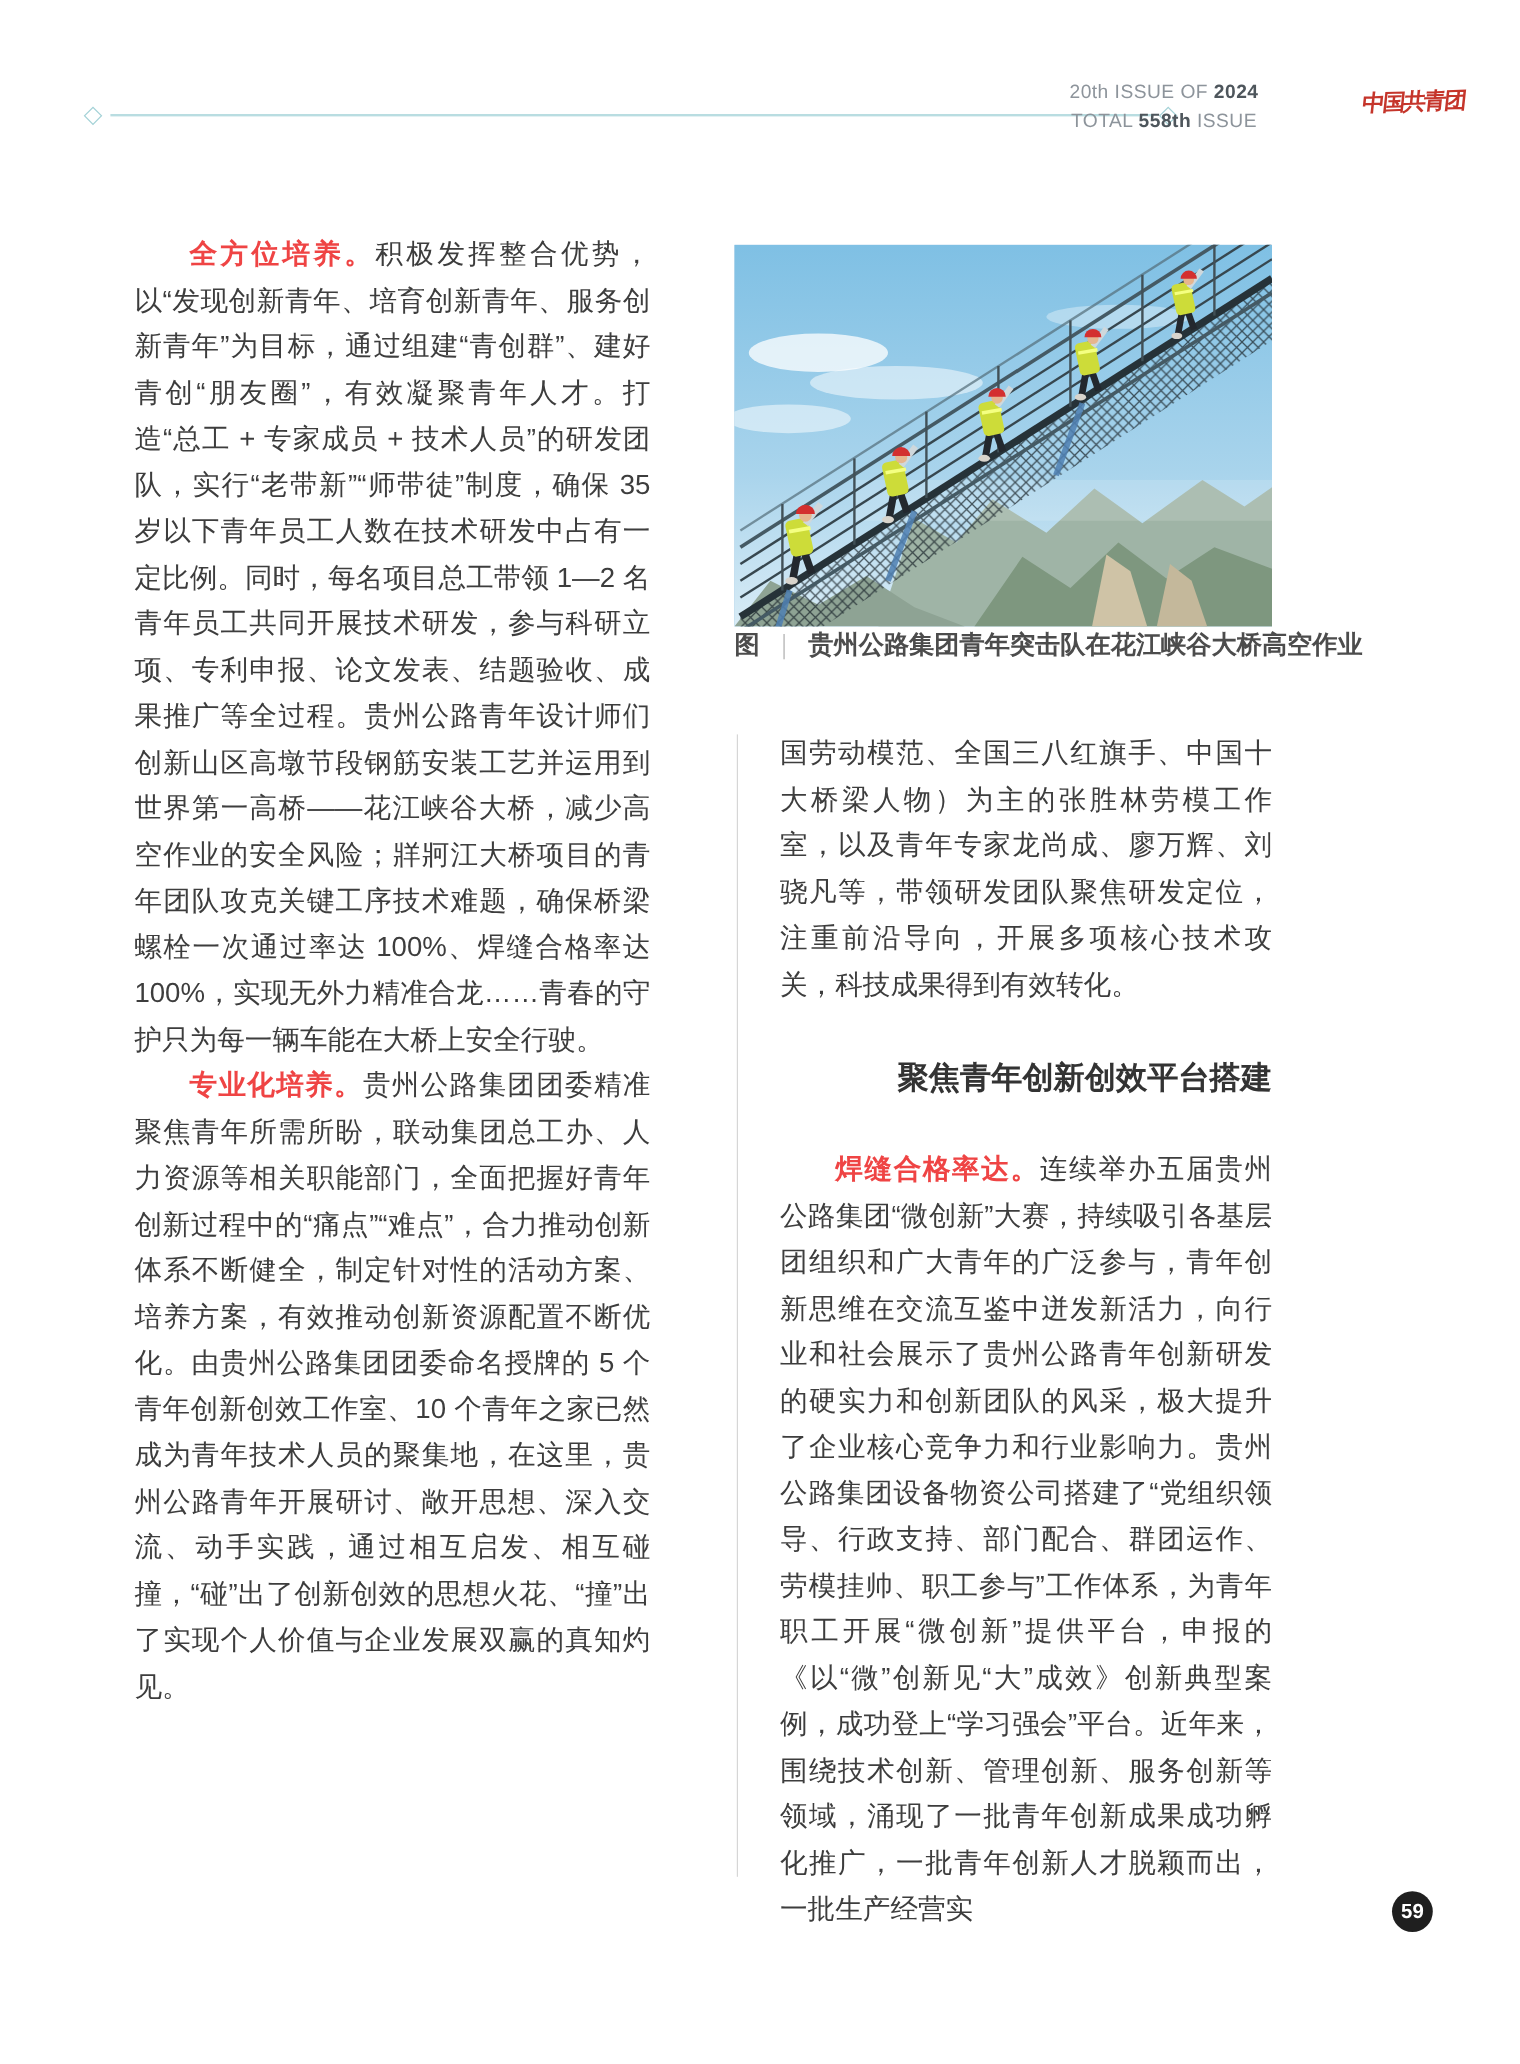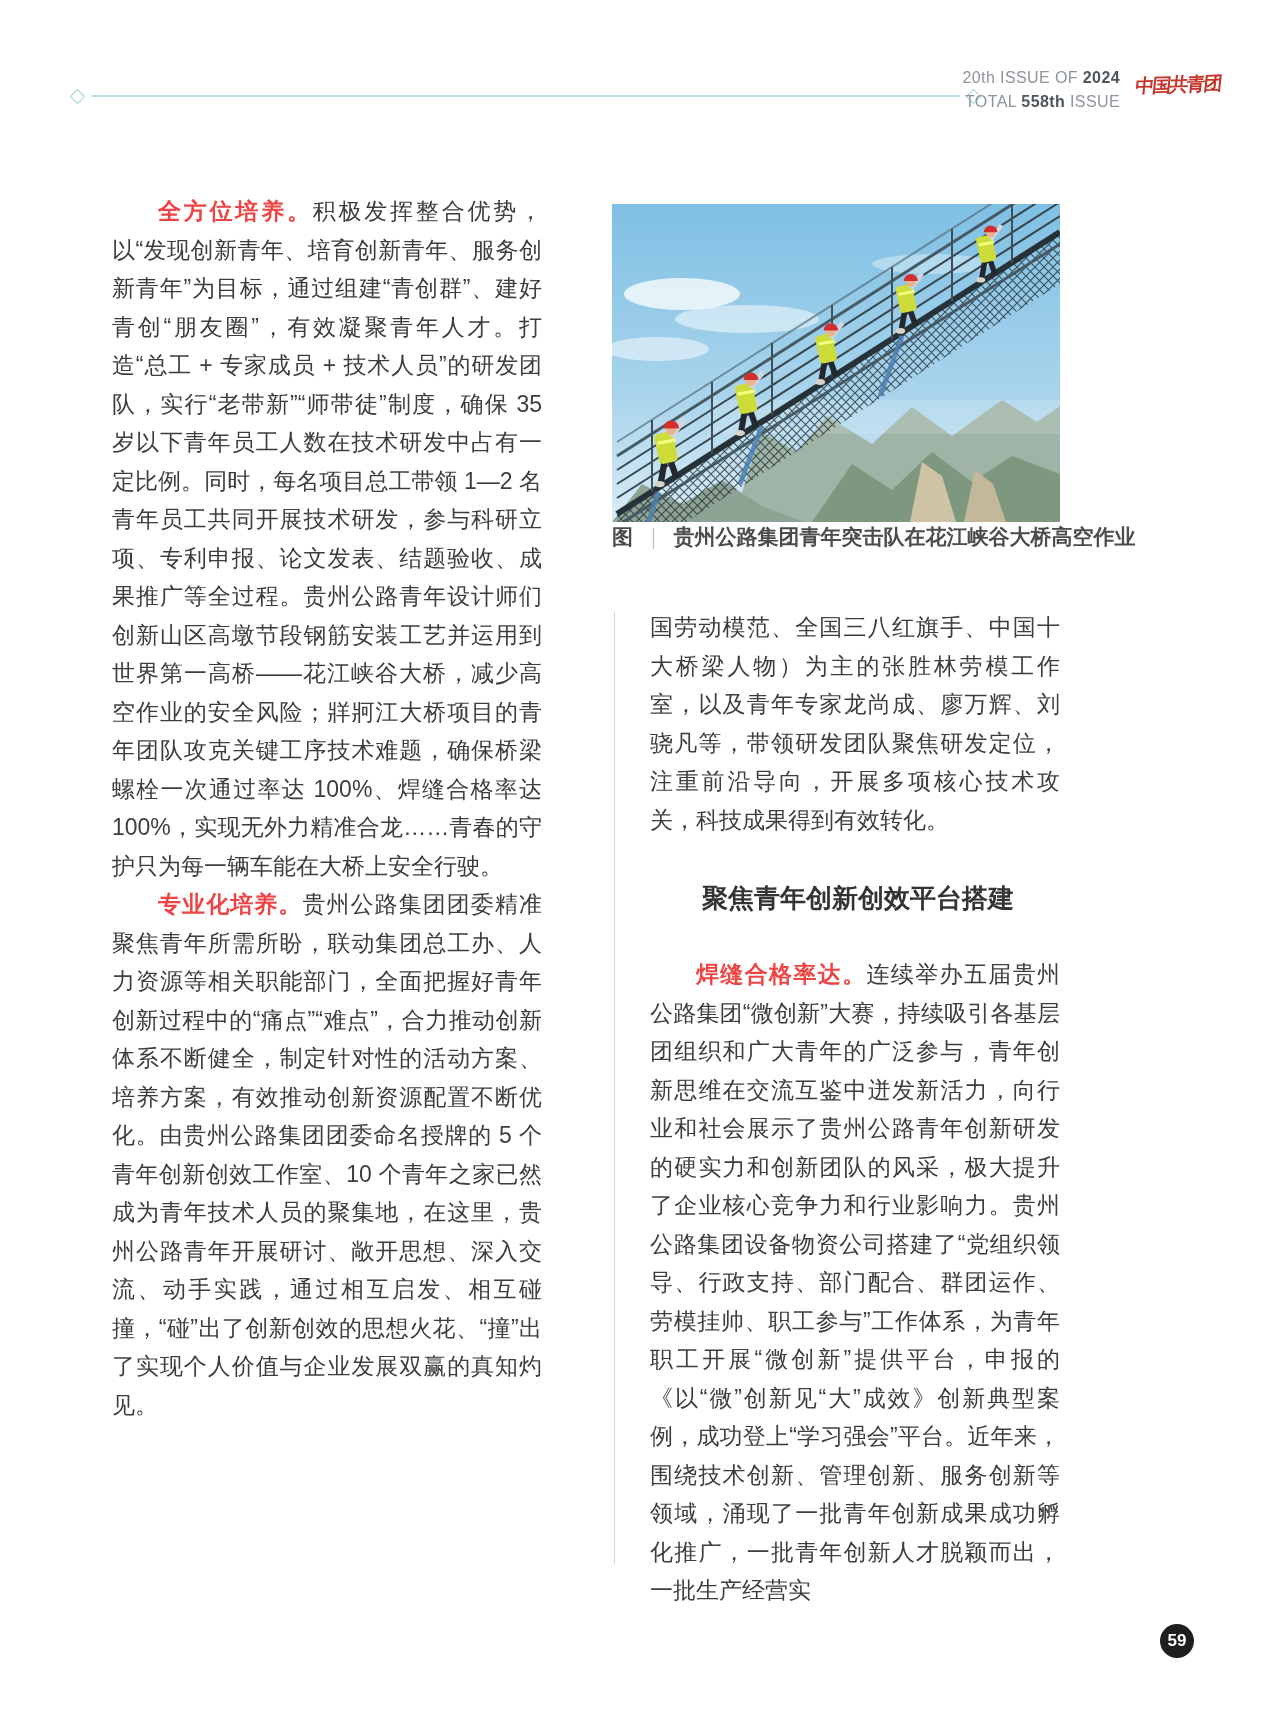--- a/index.html
+++ b/index.html
@@ -7,21 +7,21 @@
     position:relative;width:1267px;height:1720px;background:#ffffff;
     font-family:"Liberation Sans","DejaVu Sans",sans-serif;overflow:hidden;
     color:#3d3d3d;
   }
   
   .hdr-rule{position:absolute;left:92px;top:95px;width:868px;height:2px;background:#b9dde1;}
   .diamond{position:absolute;width:9px;height:9px;border:1.5px solid #a4d2d7;background:#ffffff;transform:rotate(45deg);}
   .diamond.d-left{left:72px;top:91px;}
   .diamond.d-right{left:968px;top:91px;}
   .issue-info{
-    position:absolute;left:820px;top:66px;width:300px;text-align:right;
+    position:absolute;left:820px;top:66px;width:300px;text-align:center;
     font-size:16px;line-height:24px;color:#8d949b;letter-spacing:.4px;white-space:nowrap;
   }
   .issue-info b{color:#4e565c;}
   .logo{
     position:absolute;left:1132px;top:72px;width:92px;white-space:nowrap;
     color:#c5352b;font-weight:bold;font-size:19px;letter-spacing:-2px;
     transform:skewX(-8deg) rotate(-2deg);text-align:center;
   }
   
   .col-left{
@@ -36,25 +36,25 @@
   .caption{margin-top:1px;font-size:21px;font-weight:bold;color:#4c4c4c;white-space:nowrap;}
   .caption .sep{color:#c0c0c0;font-weight:normal;margin:0 10px;}
   .col-right{
     position:absolute;left:650px;top:608px;width:410px;
     font-size:23px;line-height:38.5px;text-align:justify;
   }
   .col-right p{margin:0;}
   .col-right p.indented{text-indent:2em;}
   .section-heading{
     margin:36px 0 34px 0;padding-left:2em;
-    font-size:26px;line-height:46px;font-weight:bold;color:#333333;text-align:left;
+    font-size:26px;line-height:46px;font-weight:bold;color:#333333;text-align:right;
   }
   
   .page-badge{
-    position:absolute;left:1160px;top:1624px;width:34px;height:34px;border-radius:50%;
+    position:absolute;left:1160px;top:1576px;width:34px;height:34px;border-radius:50%;
     background:#1f1f1f;color:#ffffff;font-size:17px;font-weight:bold;
     display:flex;align-items:center;justify-content:center;
   }
 </style>
 </head>
 <body>
 
 <div class="page">
 
   <header>

